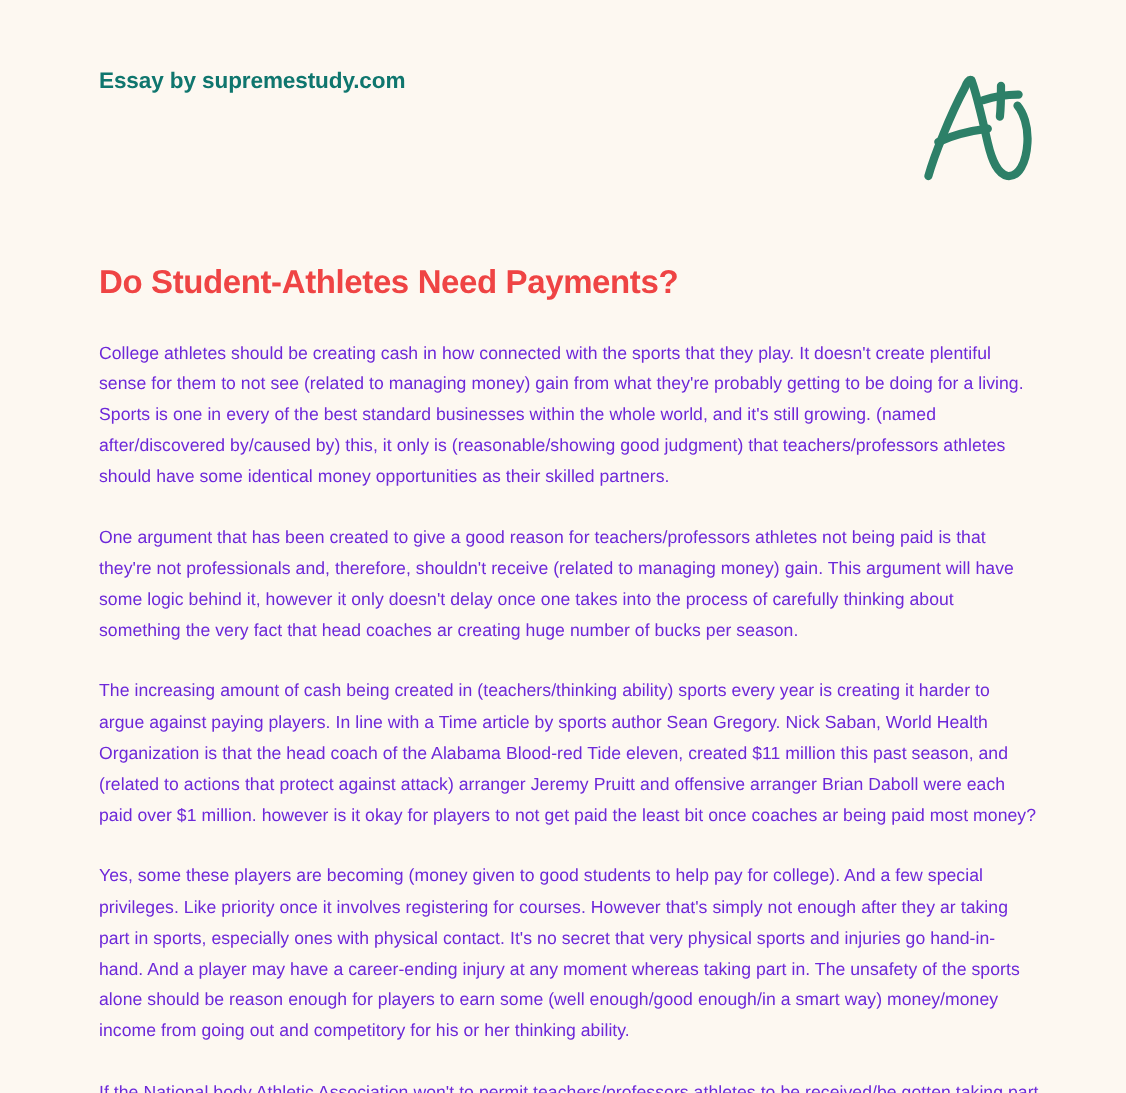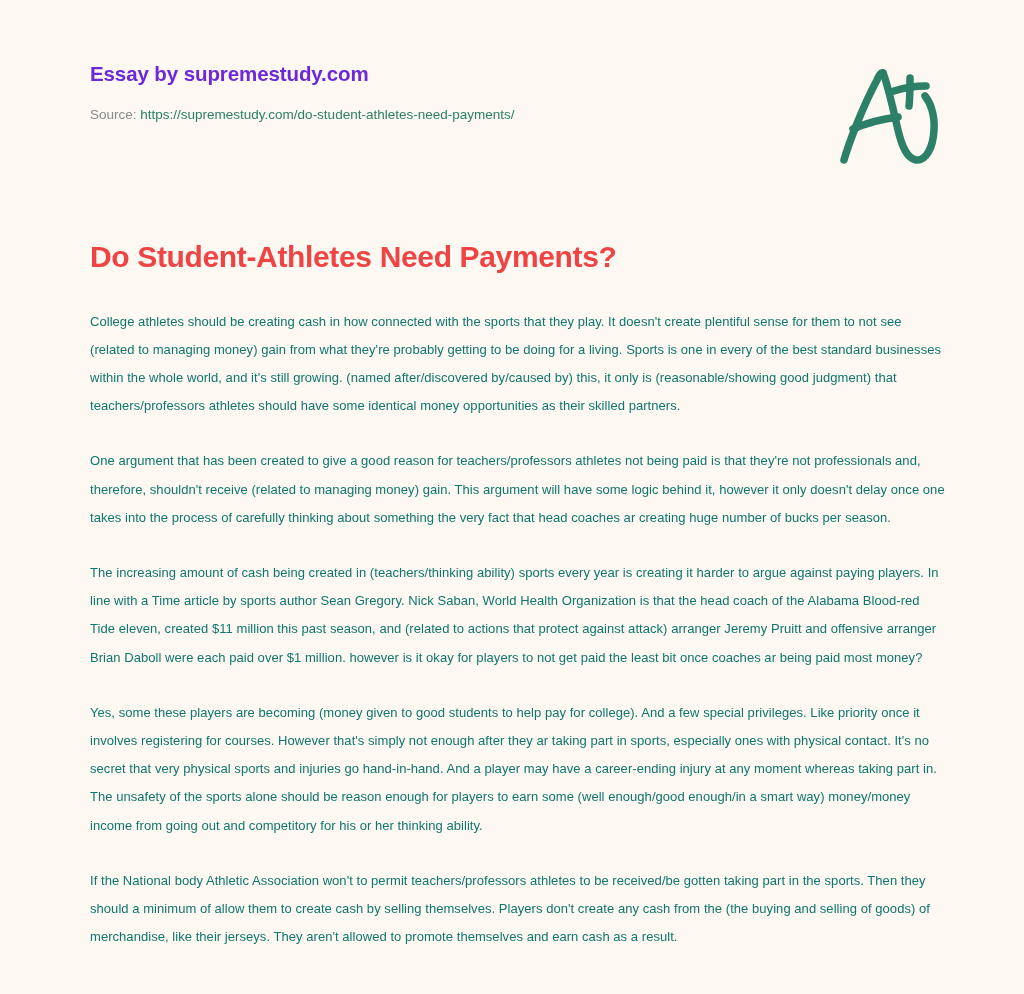--- a/index.html
+++ b/index.html
@@ -27,21 +27,21 @@
   .header {
     position: absolute;
     left: 90px;
     top: 62px;
     width: 855px;
     height: 110px;
   }
   .brand-line {
     font-size: 20.5px;
     font-weight: bold;
-    color: #6d28d9;
+    color: #0f766e;
     letter-spacing: -0.1px;
     line-height: 1.2;
     white-space: nowrap;
   }
   .source-line {
     margin-top: 19px;
     font-size: 13.5px;
     line-height: 1.4;
     color: #8d8a85;
     white-space: nowrap;
@@ -75,38 +75,34 @@
     font-weight: bold;
     color: #ef4444;
     letter-spacing: -0.35px;
     line-height: 1.25;
   }
   .body-copy {
     margin-top: 32px;
   }
   .body-copy p {
     margin: 0 0 27px 0;
-    font-size: 13px;
+    font-size: 16px;
     line-height: 28.2px;
-    color: #0f766e;
+    color: #6d28d9;
     letter-spacing: 0.05px;
   }
   .body-copy p:last-child { margin-bottom: 0; }
 </style>
 </head>
 <body>
 
 <div class="page">
 
   <div class="header">
     <div class="brand-line">Essay by supremestudy.com</div>
-    <div class="source-line">
-      <span class="source-label">Source:</span>
-      <a class="source-url" href="#">https://supremestudy.com/do-student-athletes-need-payments/</a>
-    </div>
   </div>
 
   <div class="logo">
     <svg viewBox="0 0 120 110" xmlns="http://www.w3.org/2000/svg" fill="none" stroke="#2d8068" stroke-width="7.5" stroke-linecap="round" stroke-linejoin="round">
 
       <path d="M14 100 C19 82 34 44 47 20 C49 15 51 12 53 13"></path>
 
       <path d="M53 13 C57 22 63 48 68 70 C72 87 77 98 86 100
                C96 101 103 88 104 70 C105 54 100 42 95 36"></path>
 

